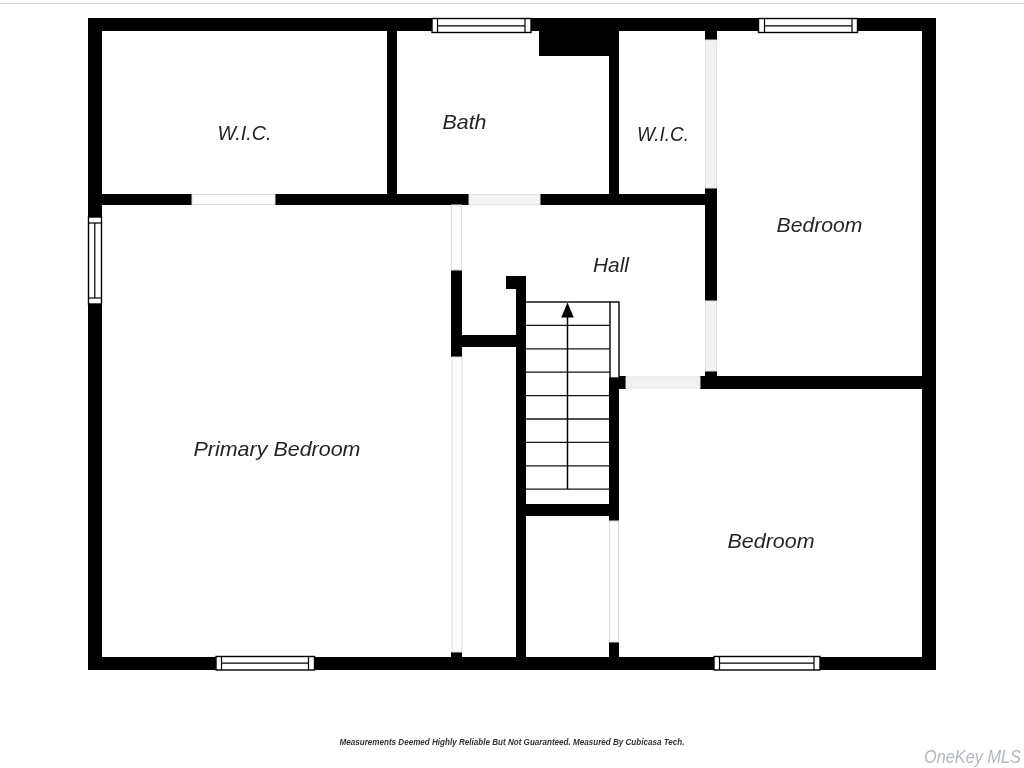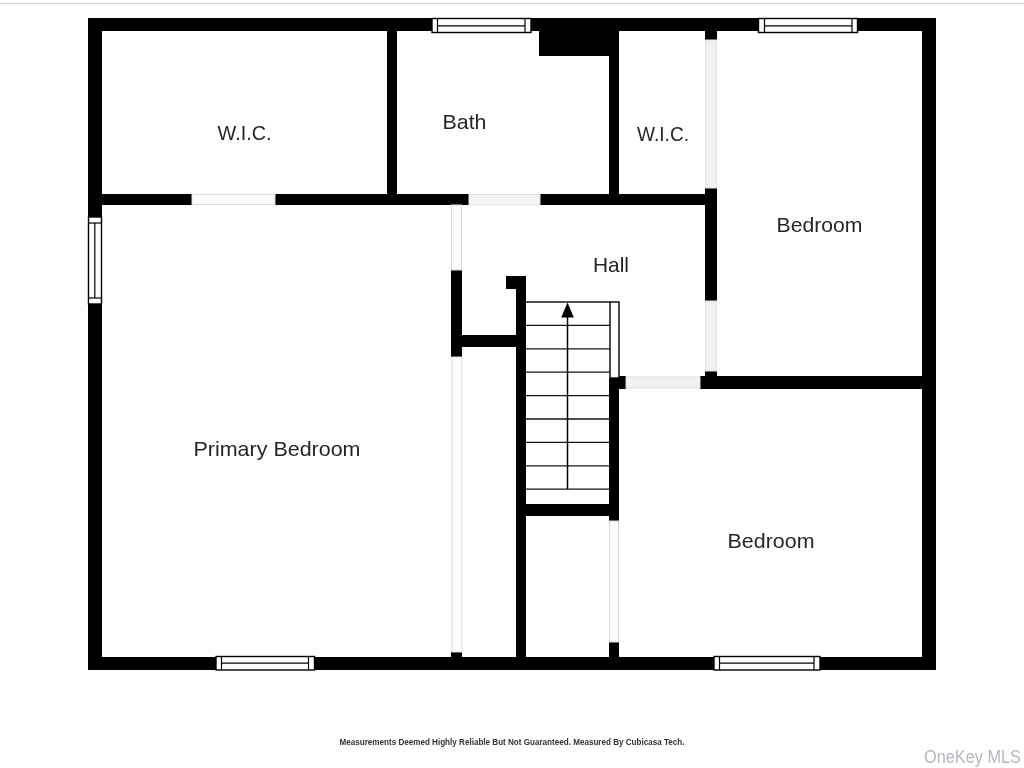--- a/index.html
+++ b/index.html
@@ -1,17 +1,17 @@
 <!DOCTYPE html>
 <html><head>
 <meta charset="utf-8">
 <style>
   html,body{margin:0;padding:0;background:#ffffff;}
   .page{position:relative;width:1024px;height:768px;background:#ffffff;overflow:hidden;
-        font-family:"Liberation Sans", sans-serif;}
+        font-family:"Liberation Sans", sans-serif;font-style:italic;}
   svg{position:absolute;left:0;top:0;}
   text{font-family:"Liberation Sans", sans-serif;}
 </style>
 </head>
 <body>
 <div class="page">
 <svg width="1024" height="768" viewBox="0 0 1024 768">
 
   <rect x="0" y="0" width="1024" height="768" fill="#ffffff"></rect>
 

